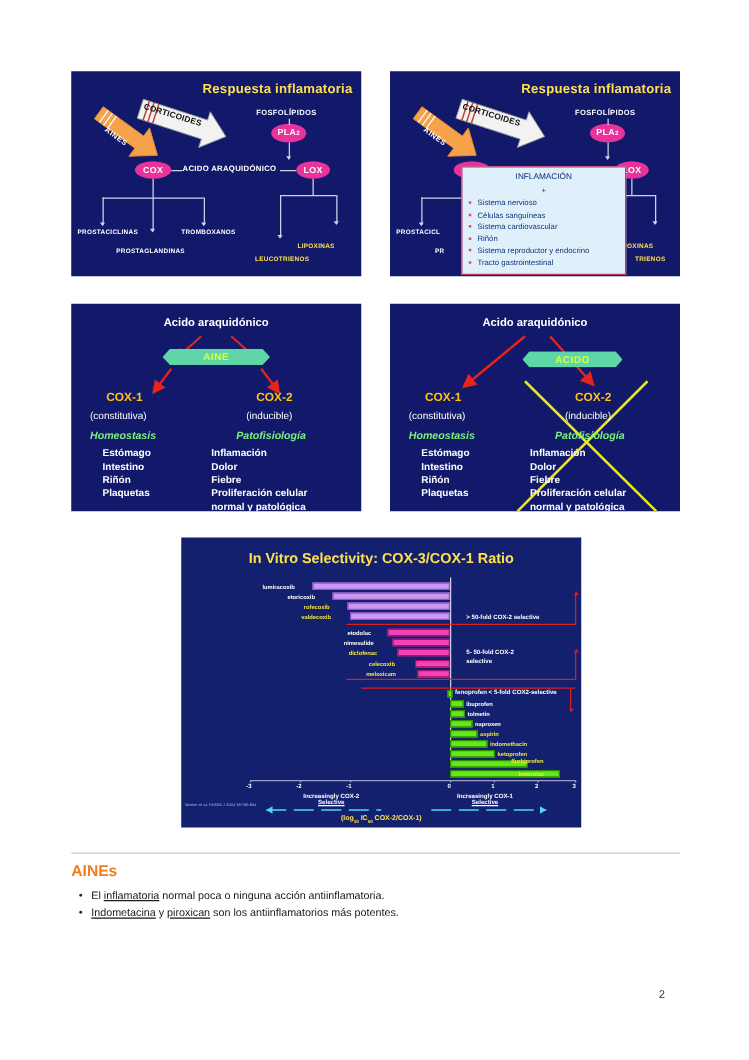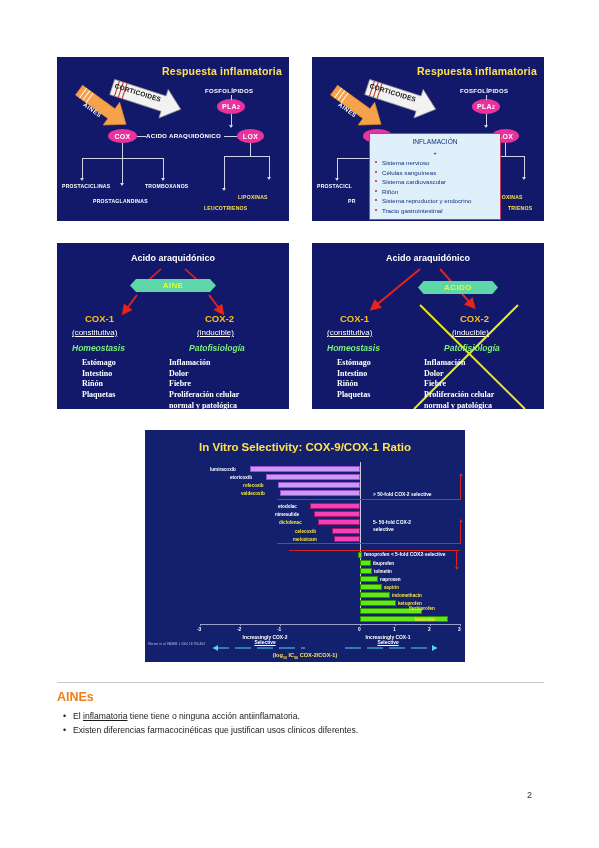--- a/index.html
+++ b/index.html
@@ -37,23 +37,23 @@
   .inflam li{position:relative;padding-left:8px;}
   .inflam li:before{content:"";position:absolute;left:1px;top:3px;width:2px;height:2px;background:#e8486e;}
 
   
   .aa-title{position:absolute;color:#ffffff;font-weight:bold;font-size:9px;}
   .band{position:absolute;height:13px;background:#5ed6a8;
         display:flex;align-items:center;justify-content:center;
         color:#d9ff3d;font-weight:bold;font-size:8px;letter-spacing:.4px;
         clip-path:polygon(0% 50%,7% 0%,93% 0%,100% 50%,93% 100%,7% 100%);}
   .cox-h{position:absolute;color:#ffc20e;font-weight:bold;font-size:9.5px;}
-  .cox-s{position:absolute;color:#ffffff;font-size:8px;text-decoration:underline;}
+  .cox-s{position:absolute;color:#ffffff;font-size:8px;}
   .cox-i{position:absolute;color:#7cf07c;font-style:italic;font-weight:bold;font-size:8.5px;}
-  .cox-list{position:absolute;color:#ffffff;font-weight:bold;font-size:8px;line-height:1.34;font-family:Liberation Serif, serif;}
+  .cox-list{position:absolute;color:#ffffff;font-weight:bold;font-size:8px;line-height:1.34;}
 
   
   .chart-slide{position:absolute;background:#13206e;overflow:hidden;}
   .chart-title{position:absolute;color:#ffe14d;font-weight:bold;font-size:11.5px;
                width:100%;text-align:center;}
   .plot{position:absolute;}
   .bar-row{position:absolute;height:6px;}
   .bar{position:absolute;height:100%;}
   .bar.purple{background:#cc99f0;border:1px solid #9b4fd6;box-sizing:border-box;}
   .bar.pink{background:#f442b6;border:1px solid #a8136f;box-sizing:border-box;}
@@ -302,21 +302,21 @@
     <div class="cox-list" style="left:112px;top:115px;">
       <div>Inflamación</div>
       <div>Dolor</div>
       <div>Fiebre</div>
       <div>Proliferación celular</div>
       <div>normal y patológica</div>
     </div>
   </div>
 
   <div class="chart-slide" style="left:145px;top:430px;width:320px;height:232px;">
-    <div class="chart-title" style="top:11px;">In Vitro Selectivity: COX-9/COX-1 Ratio</div>
+    <div class="chart-title" style="top:11px;">In Vitro Selectivity: COX-3/COX-1 Ratio</div>
 
     <div class="plot" style="left:0;top:32px;width:320px;height:160px;">
 
       <div class="zero-line" style="left:215px;top:0px;height:152px;"></div>
 
       <div class="redbox" style="left:132px;top:37px;width:183px;height:0px;border-width:1px 0 0 0;"></div>
       <div class="redbox" style="left:132px;top:81px;width:183px;height:0px;border-width:1px 0 0 0;"></div>
       <div class="redbox" style="left:144px;top:88px;width:171px;height:0px;border-width:1px 0 0 0;"></div>
 
       <div class="red-arrow ra-up" style="left:315px;top:14px;height:24px;"></div>
@@ -442,20 +442,20 @@
 
     <div class="cite" style="left:3px;top:212px;">Warner et al. FASEB J 2004 18:790-804</div>
   </div>
 
   <div class="rule" style="left:57px;top:682px;width:487px;"></div>
 
   <div class="sec-title" style="left:57px;top:690px;">AINEs</div>
 
   <div class="bullets" style="left:62px;top:710px;width:480px;">
     <ul>
-      <li><span>El </span><span class="u">inflamatoria</span><span> tiene tiene o ninguna acción antiinflamatoria.</span></li>
-      <li><span>Existen diferencias farmacocinéticas que justifican usos clinicos diferentes.</span></li>
+      <li><span>El </span><span class="u">inflamatoria</span><span> normal poca o ninguna acción antiinflamatoria.</span></li>
+      <li><span></span><span class="u">Indometacina</span><span> y </span><span class="u">piroxican</span><span> son los antiinflamatorios más potentes.</span></li>
     </ul>
   </div>
 
   <div class="pageno" style="left:527px;top:790px;">2</div>
 
 </div>
 
 </body></html>

